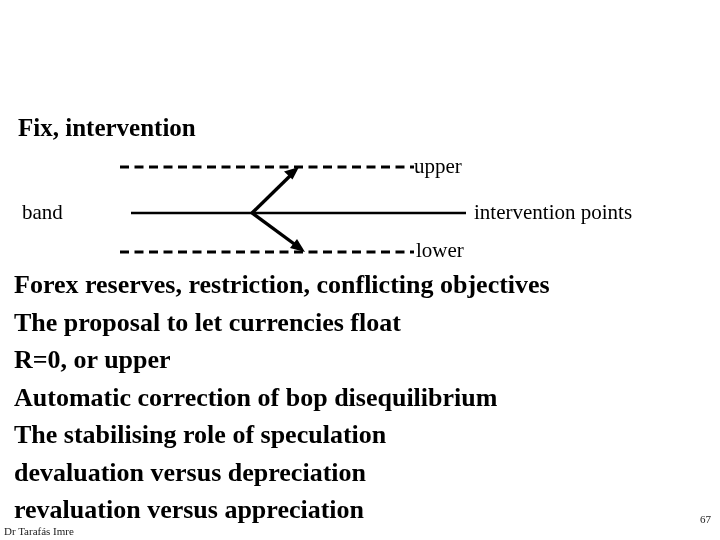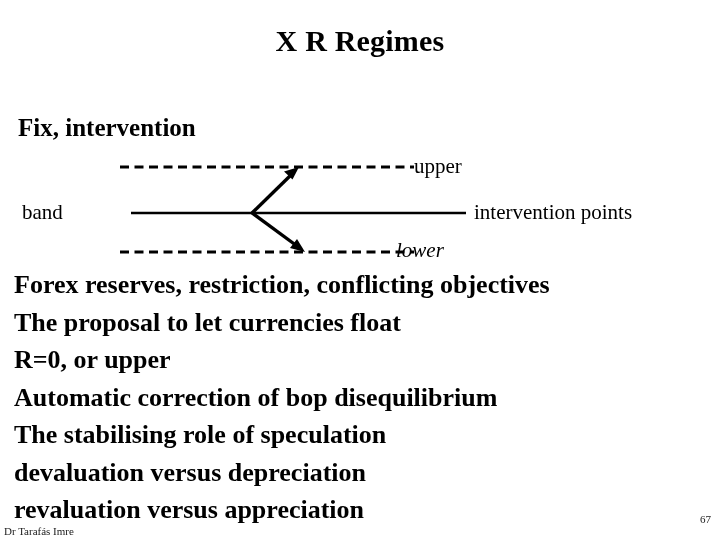--- a/index.html
+++ b/index.html
@@ -52,21 +52,21 @@
   }
   .diagram-label {
     position: absolute;
     font-size: 21px;
     font-weight: normal;
     white-space: nowrap;
     line-height: 1;
   }
   #label-band      { left: 22px;  top: 57px; text-align: right; }
   #label-upper     { left: 414px; top: 11px; }
-  #label-lower     { left: 396px; top: 95px; font-style: italic; }
+  #label-lower     { left: 416px; top: 95px; }
   #label-points    { left: 474px; top: 57px; }
 
   
   #body-lines {
     position: absolute;
     left: 14px;
     top: 266px;
     width: 700px;
   }
   .body-line {
@@ -93,21 +93,20 @@
     font-size: 11px;
     font-family: Liberation Serif, serif;
     color: #1a1a1a;
   }
 </style>
 </head>
 <body>
 
 <div id="slide">
 
-  <div id="slide-title">X R Regimes</div>
 
   <div id="subtitle">Fix, intervention</div>
 
   <div id="diagram">
     <svg width="720" height="125" viewBox="0 0 720 125" xmlns="http://www.w3.org/2000/svg">
 
       <line x1="120" y1="22" x2="414" y2="22" stroke="#000000" stroke-width="3.2" stroke-dasharray="9 5.5"></line>
 
       <line x1="120" y1="107" x2="414" y2="107" stroke="#000000" stroke-width="3.2" stroke-dasharray="9 5.5"></line>
 

